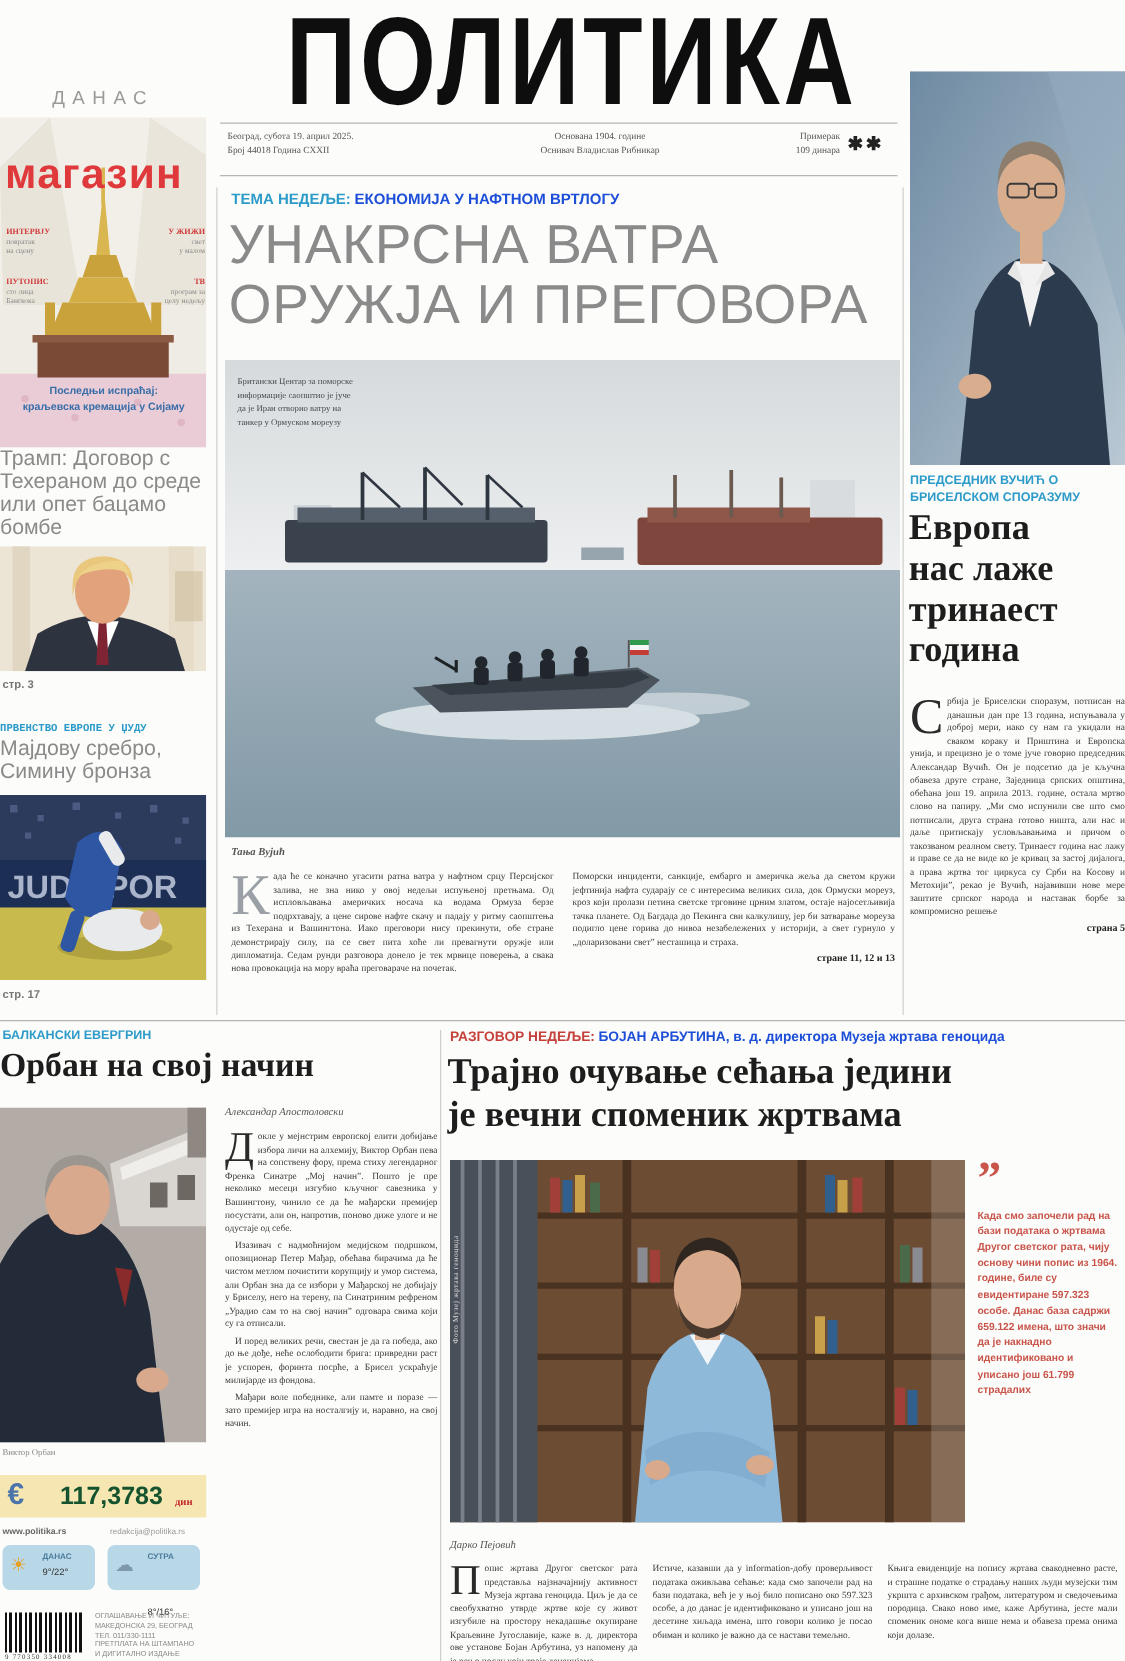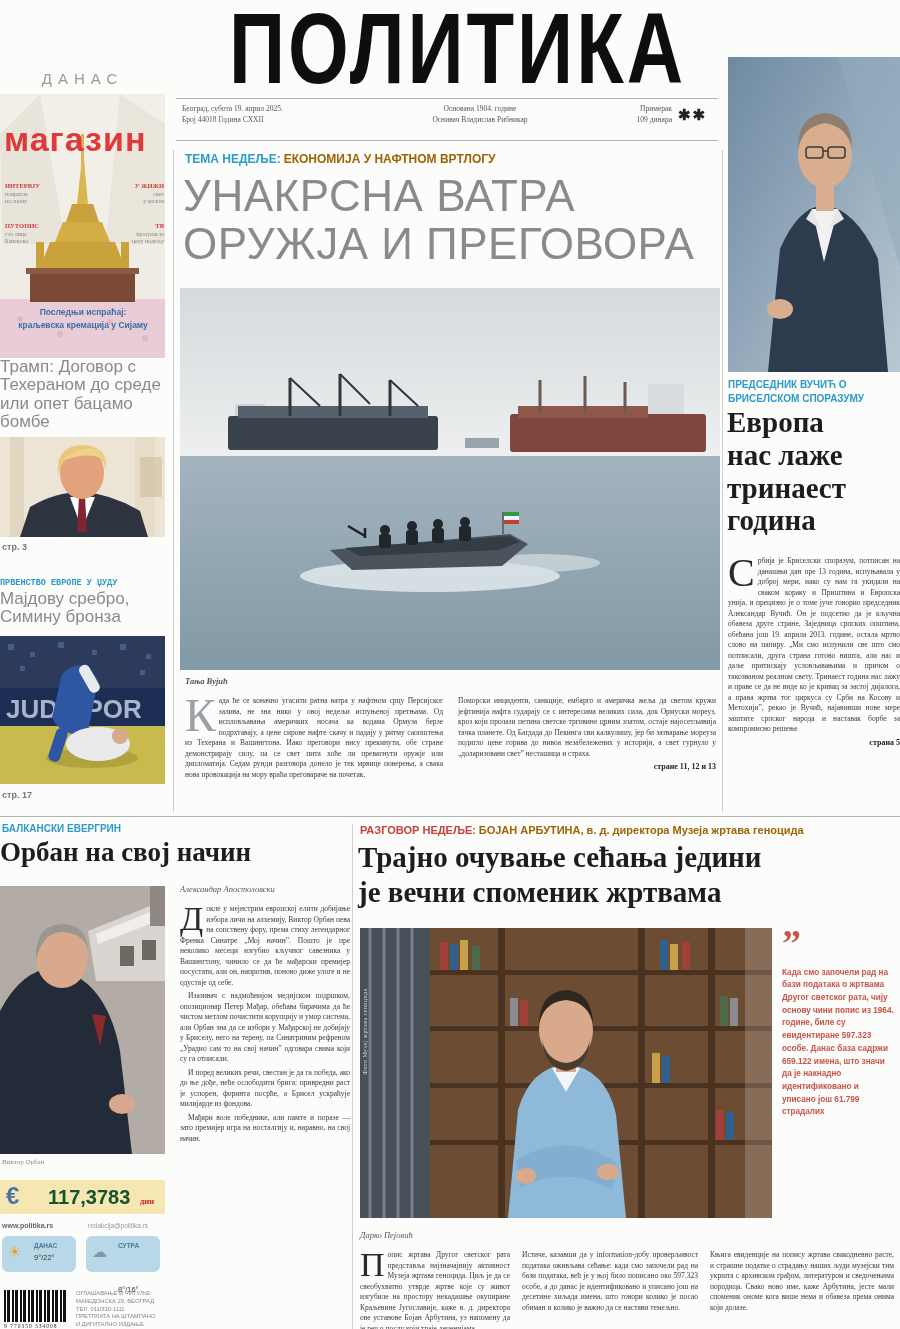--- a/index.html
+++ b/index.html
@@ -6,21 +6,21 @@
   .page{position:relative;width:900px;height:1329px;margin:0 auto;background:#fcfcfa;
         font-family:"Liberation Serif",serif;overflow:hidden;color:#333;}
   .abs{position:absolute;}
   .hline{position:absolute;height:1px;background:#b5b5b3;}
   .vline{position:absolute;width:1px;background:#cfcfcd;}
   .masthead{font-family:"Liberation Sans",sans-serif;font-weight:900;color:#0e0e0e;
             font-size:78px;letter-spacing:3px;transform:scaleY(1.28);transform-origin:center top;
             text-align:center;white-space:nowrap;}
   .dl-text{font-size:7.5px;line-height:1.45;color:#555;}
   .kick-blue{font-family:"Liberation Sans",sans-serif;font-weight:bold;color:#2d9bc9;}
-  .kick-gray{font-family:"Liberation Sans",sans-serif;font-weight:bold;color:#a16207;}
+  .kick-gray{font-family:"Liberation Sans",sans-serif;font-weight:bold;color:#1d4ed8;}
   .kick-red{font-family:"Liberation Sans",sans-serif;font-weight:bold;color:#c5413c;margin-top:40px;}
   .hl-sans{font-family:"Liberation Sans",sans-serif;font-weight:400;color:#8a8a8a;}
   .hl-serif{font-family:"Liberation Serif",serif;font-weight:bold;color:#1d1d1d;}
   .body-text{font-size:7.5px;line-height:1.4;color:#3a3a3a;text-align:justify;}
   .byline{font-style:italic;font-size:8.5px;color:#555;}
   .pageref{font-family:"Liberation Sans",sans-serif;font-weight:bold;font-size:9px;color:#777;}
   .dropcap{float:left;font-family:"Liberation Serif",serif;font-weight:400;
            line-height:.82;margin:1px 3px 0 0;}
   .contref{display:block;text-align:right;font-weight:bold;font-size:8px;color:#222;margin-top:2px;}
   .pre{white-space:pre-line;}
@@ -208,20 +208,24 @@
       <g stroke="#1d2227" stroke-width="2.5">
           <line x1="185" y1="248" x2="168" y2="238"></line>
         <line x1="185" y1="250" x2="185" y2="240"></line>
         </g>
 
       <line x1="323" y1="224" x2="323" y2="246" stroke="#555" stroke-width="1.5"></line>
       <rect x="324" y="224" width="15" height="4" fill="#2f9a4a"></rect>
       <rect x="324" y="228" width="15" height="4" fill="#f5f5f5"></rect>
       <rect x="324" y="232" width="15" height="4" fill="#c43c34"></rect>
     </svg>
+    <div class="abs pre" style="left:10px;top:12px;width:170px;font-size:7px;line-height:1.55;color:#474c51;">Британски Центар за поморске
+информације саопштио је јуче
+да је Иран отворио ватру на
+танкер у Ормуском мореузу</div>
   </div>
 
   <div class="abs byline" style="left:185px;top:676px;font-weight:bold;">Тања Вујић</div>
   <div class="abs body-text" style="left:185px;top:696px;width:258px;height:114px;overflow:hidden;">
     <span class="dropcap" style="font-size:46px;color:#9aa0a5;">К</span><span>ада ће се коначно угасити ратна ватра у нафтном срцу Персијског залива, не зна нико у овој недељи испуњеној претњама. Од испловљавања америчких носача ка водама Ормуза берзе подрхтавају, а цене сирове нафте скачу и падају у ритму саопштења из Техерана и Вашингтона. Иако преговори нису прекинути, обе стране демонстрирају силу, па се свет пита хоће ли превагнути оружје или дипломатија. Седам рунди разговора донело је тек мрвице поверења, а свака нова провокација на мору враћа преговараче на почетак.</span>
   </div>
   <div class="abs body-text" style="left:458px;top:696px;width:258px;height:114px;overflow:hidden;">
     <span>Поморски инциденти, санкције, ембарго и америчка жеља да светом кружи јефтинија нафта сударају се с интересима великих сила, док Ормуски мореуз, кроз који пролази петина светске трговине црним златом, остаје најосетљивија тачка планете. Од Багдада до Пекинга сви калкулишу, јер би затварање мореуза подигло цене горива до нивоа незабележених у историји, а свет гурнуло у „доларизовани свет” несташица и страха.</span>
     <span class="contref">стране 11, 12 и 13</span>
   </div>

